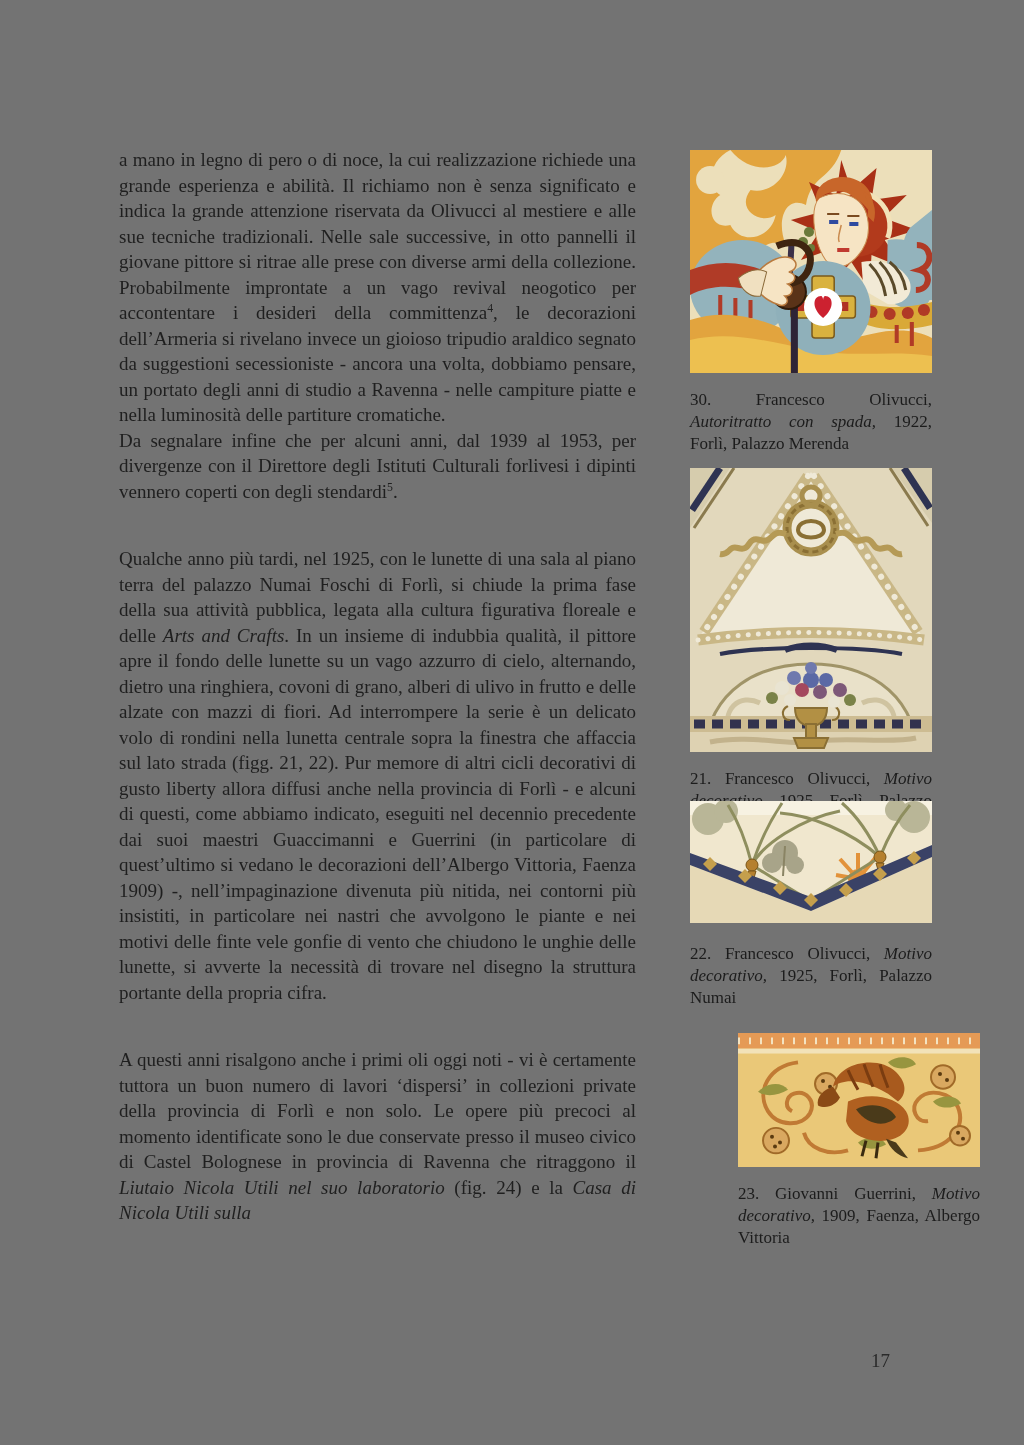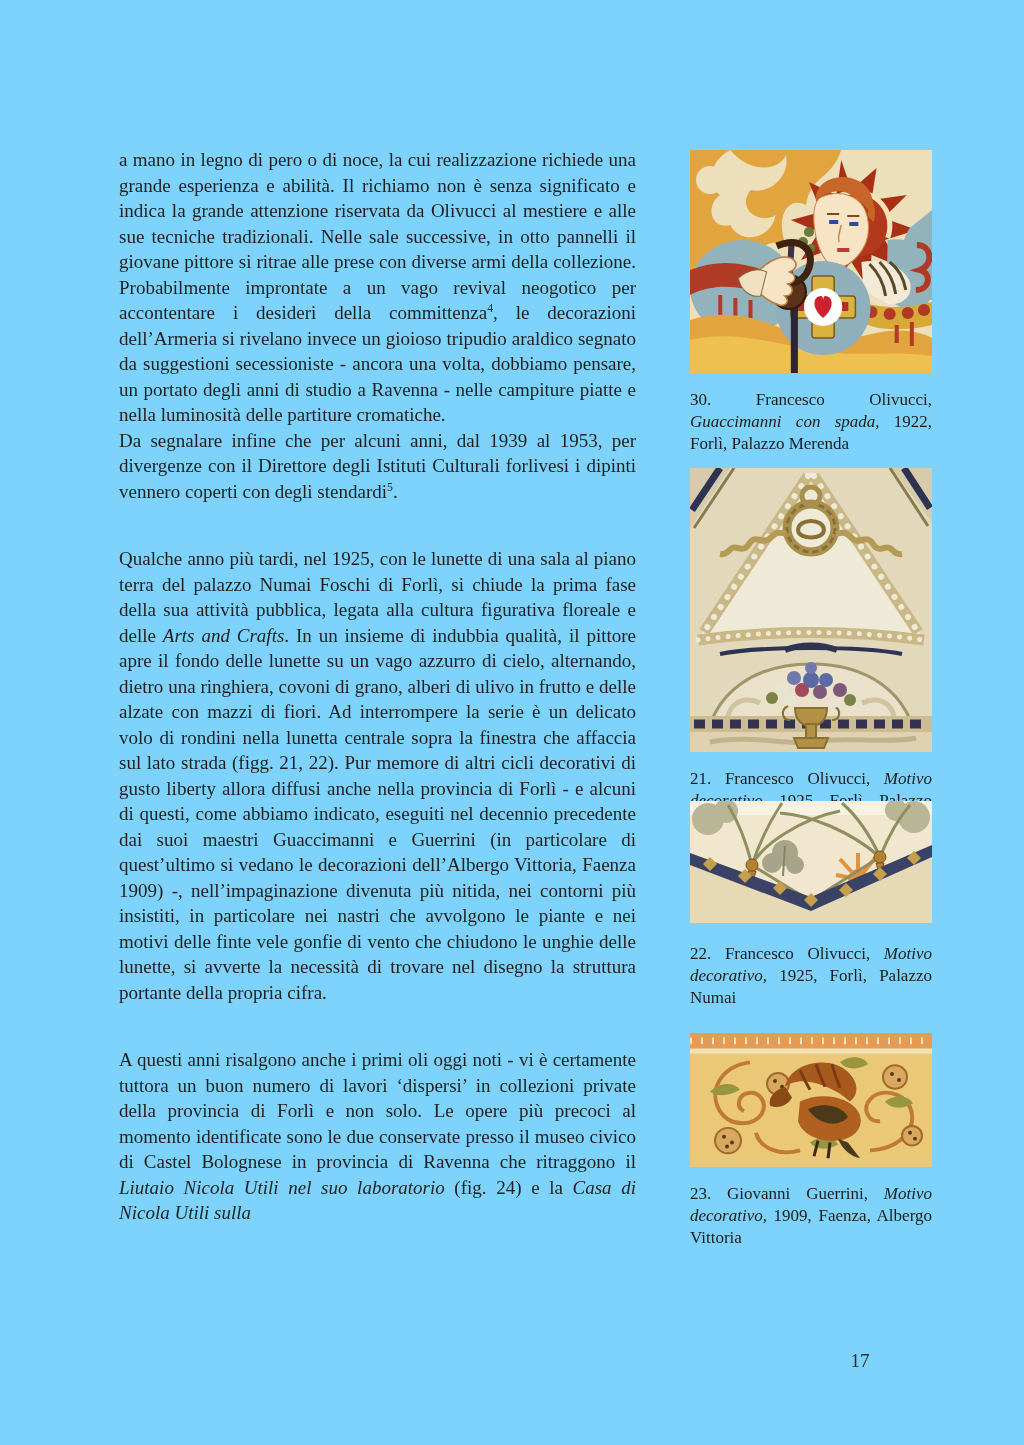--- a/index.html
+++ b/index.html
@@ -1,21 +1,21 @@
 <!DOCTYPE html>
 <html><head>
 <meta charset="utf-8">
 <style>
   html, body { margin: 0; padding: 0; background: #888; }
   .page {
     position: relative;
     width: 1024px;
     height: 1445px;
     margin: 0 auto;
-    background: #7dd3fc;
+    background: #737373;
     font-family: "Liberation Serif", "DejaVu Serif", serif;
     color: #1f1f1f;
     overflow: hidden;
   }
   .text-col {
     position: absolute;
     left: 119px;
     top: 147px;
     width: 517px;
   }
@@ -47,30 +47,30 @@
   }
   #fig20 { top: 150px; }
   #fig20 .fig-img { height: 223px; }
   #fig20 figcaption { margin-top: 16px; }
   #fig21 { top: 468px; }
   #fig21 .fig-img { height: 284px; }
   #fig21 figcaption { margin-top: 16px; }
   #fig22 { top: 801px; }
   #fig22 .fig-img { height: 122px; }
   #fig22 figcaption { margin-top: 20px; }
-  #fig23 { top: 1033px; }
+  #fig23 { top: 1033px; margin-left: 48px; }
   #fig23 .fig-img { height: 134px; }
   #fig23 figcaption { margin-top: 16px; }
 
   .page-number {
     position: absolute;
     left: 830px;
     top: 1350px;
     width: 60px;
-    text-align: center;
+    text-align: right;
     font-size: 19px;
     color: #2a2a2a;
   }
 </style>
 </head>
 <body>
 
 <div class="page">
 
   <main class="text-col">
@@ -142,21 +142,21 @@
           <circle cx="132" cy="157" r="19" fill="#ffffff"></circle>
           <path d="M132,168 C120,158 122,146 130,146 C131,146 132,148 132,150 C132,148 133,146 134,146 C142,146 144,158 132,168 Z" fill="#cc2130"></path>
           <rect x="100" y="150" width="7" height="73" fill="#2e2436"></rect>
           <rect x="96" y="95" width="6" height="60" fill="#3a3048" transform="rotate(3 99 125)"></rect>
           <circle cx="98" cy="142" r="17" fill="#5a3318" stroke="#2e1a0a" stroke-width="2"></circle>
           <path d="M86,96 C110,86 124,100 118,118 C114,130 102,136 92,132" stroke="#3e2410" stroke-width="7" fill="none"></path>
           <path d="M62,128 C74,112 90,104 100,108 C108,112 106,120 98,122 C106,124 106,132 97,134 C104,138 102,146 94,146 C100,152 94,158 86,154 C74,150 64,140 62,128 Z" fill="#f6e4c4" stroke="#b97a3e" stroke-width="1.5"></path>
           <path d="M48,128 C58,120 68,118 76,122 L70,146 C60,148 50,140 48,128 Z" fill="#f0e0c0" stroke="#8a6a3a"></path>
         </svg>
       </div>
-      <figcaption><span>30. Francesco Olivucci, </span><span class="it">Guaccimanni con spada,</span><span> 1922, Forlì, Palazzo Merenda</span></figcaption>
+      <figcaption><span>30. Francesco Olivucci, </span><span class="it">Autoritratto con spada,</span><span> 1922, Forlì, Palazzo Merenda</span></figcaption>
     </figure>
 
     <figure id="fig21">
       <div class="fig-img">
         <svg viewBox="0 0 242 284" preserveAspectRatio="none" aria-hidden="true">
           <rect width="242" height="284" fill="#e2d8bc"></rect>
           <path d="M121,4 L10,168 H232 Z" fill="#efe9d7"></path>
           <path d="M0,0 L40,0 L0,60 Z" fill="#d6ccad"></path>
           <path d="M242,0 L202,0 L242,55 Z" fill="#d6ccad"></path>
           <path d="M30,0 L2,42" stroke="#2e3352" stroke-width="7" fill="none"></path>

